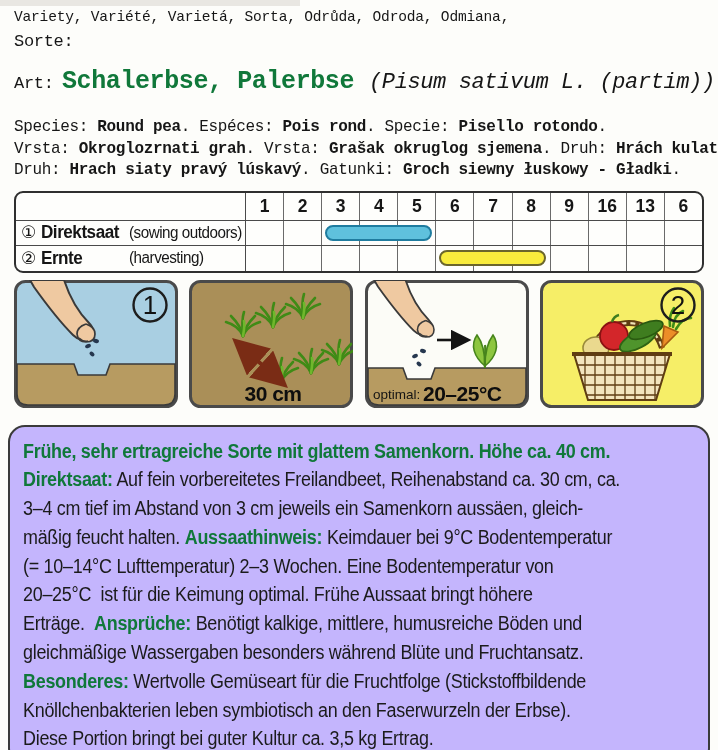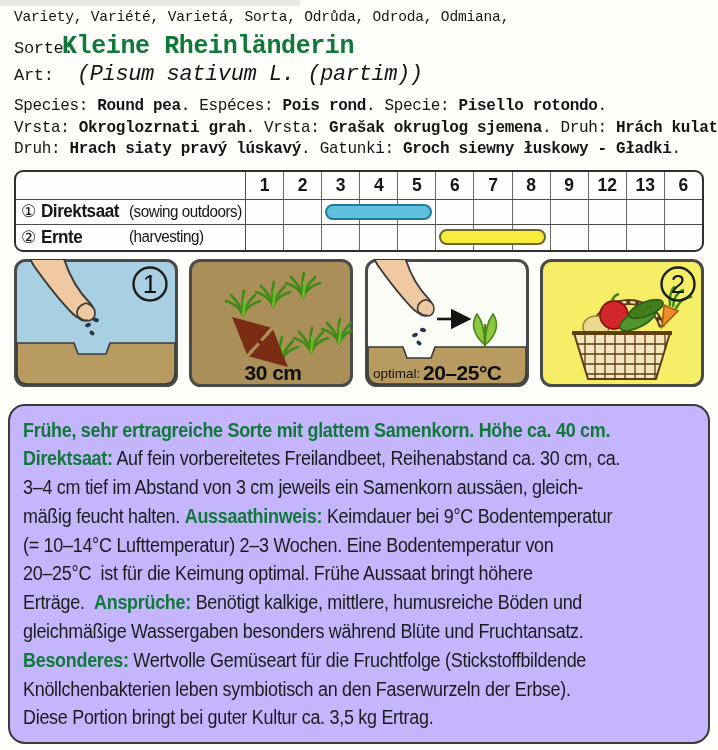--- a/index.html
+++ b/index.html
@@ -13,25 +13,25 @@
     width:718px;height:750px;overflow:hidden;position:relative;
     background:#fdfdfa;color:var(--ink);
     font-family:"Liberation Sans","DejaVu Sans",sans-serif;
   }
   .scan-edge{position:absolute;top:0;left:0;width:300px;height:6px;background:#e9e7e2;}
 
   
   .hdr{padding:9px 14px 0 14px;font-family:Liberation Mono, monospace;}
   .variety-line{font-size:15px;letter-spacing:-0.2px;transform:scaleX(0.97);transform-origin:0 50%;white-space:pre;}
   .name-row{display:flex;align-items:baseline;margin-top:6px;}
-  .name-row.art{margin-top:1px;}
+  .name-row.art{margin-top:16px;}
   .small-label{font-size:17px;width:48px;flex:none;letter-spacing:-0.3px;}
   .big-green{color:var(--green);font-weight:bold;font-size:25px;letter-spacing:-0.4px;white-space:pre;}
   .latin{font-style:italic;font-size:22px;margin-left:15px;letter-spacing:-0.4px;white-space:pre;}
-  .species-block{margin-top:8px;}
+  .species-block{margin-top:20px;}
   .species-line{font-size:17px;line-height:21.5px;white-space:pre;letter-spacing:-0.35px;transform:scaleX(0.94);transform-origin:0 50%;}
   .species-line .b{font-weight:bold;}
 
   
   .calendar{
     margin:10px 14px 0 14px;border:2px solid #2f2f2f;border-radius:9px;
     overflow:hidden;background:#fefefc;
   }
   .cal-hrow{display:flex;height:27px;}
   .cal-row{display:flex;height:24.5px;border-top:1.5px solid var(--line);}
@@ -64,25 +64,25 @@
 </head>
 <body>
 
 <div class="scan-edge"></div>
 
 <div class="hdr">
   <div class="variety-line">Variety, Variété, Varietá, Sorta, Odrůda, Odroda, Odmiana,</div>
 
   <div class="name-row">
     <span class="small-label">Sorte:</span>
-    <span class="big-green">Kleine Rheinländerin</span>
   </div>
 
   <div class="name-row art">
     <span class="small-label">Art:</span>
+    <span class="big-green">Schalerbse, Palerbse</span>
     <span class="latin">(Pisum sativum L. (partim))</span>
   </div>
 
   <div class="species-block">
     <div class="species-line"><span>Species: </span><span class="b">Round pea</span><span>. </span><span>Espéces: </span><span class="b">Pois rond</span><span>. </span><span>Specie: </span><span class="b">Pisello rotondo</span><span>.</span></div>
     <div class="species-line"><span>Vrsta: </span><span class="b">Okroglozrnati grah</span><span>. </span><span>Vrsta: </span><span class="b">Grašak okruglog sjemena</span><span>. </span><span>Druh: </span><span class="b">Hrách kulatosemenný</span><span>.</span></div>
     <div class="species-line"><span>Druh: </span><span class="b">Hrach siaty pravý lúskavý</span><span>. </span><span>Gatunki: </span><span class="b">Groch siewny łuskowy - Gładki</span><span>.</span></div>
   </div>
 </div>
 
@@ -92,21 +92,21 @@
     <div class="cal-grid">
         <div class="mcell">1</div>
         <div class="mcell">2</div>
         <div class="mcell">3</div>
         <div class="mcell">4</div>
         <div class="mcell">5</div>
         <div class="mcell">6</div>
         <div class="mcell">7</div>
         <div class="mcell">8</div>
         <div class="mcell">9</div>
-        <div class="mcell">12</div>
+        <div class="mcell">16</div>
         <div class="mcell">13</div>
         <div class="mcell">6</div>
       </div>
   </div>
 
   <div class="cal-row">
     <div class="cal-label">
       <span class="row-num">①</span>
       <span class="row-label">Direktsaat</span>
       <span class="row-sub">(sowing outdoors)</span>

